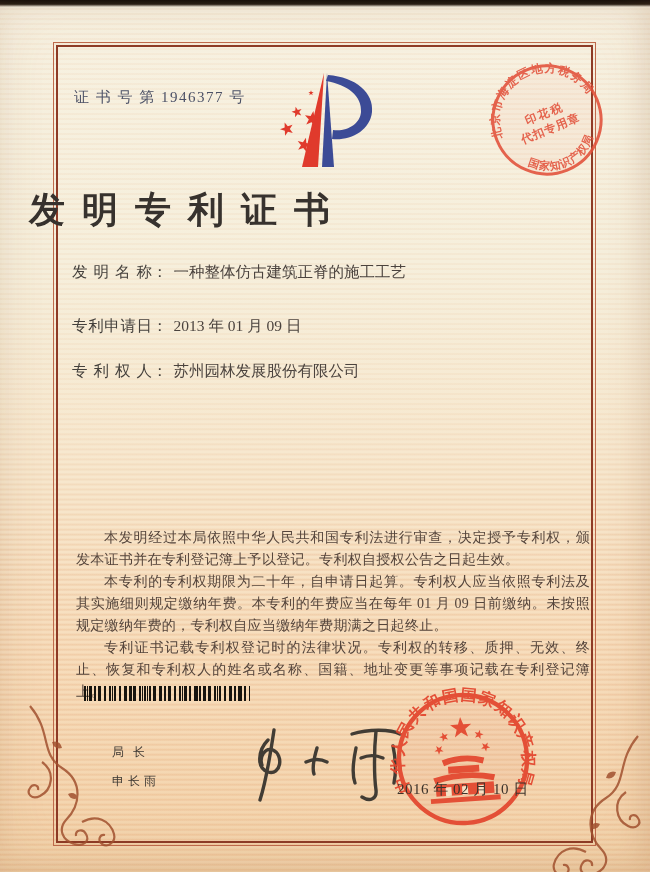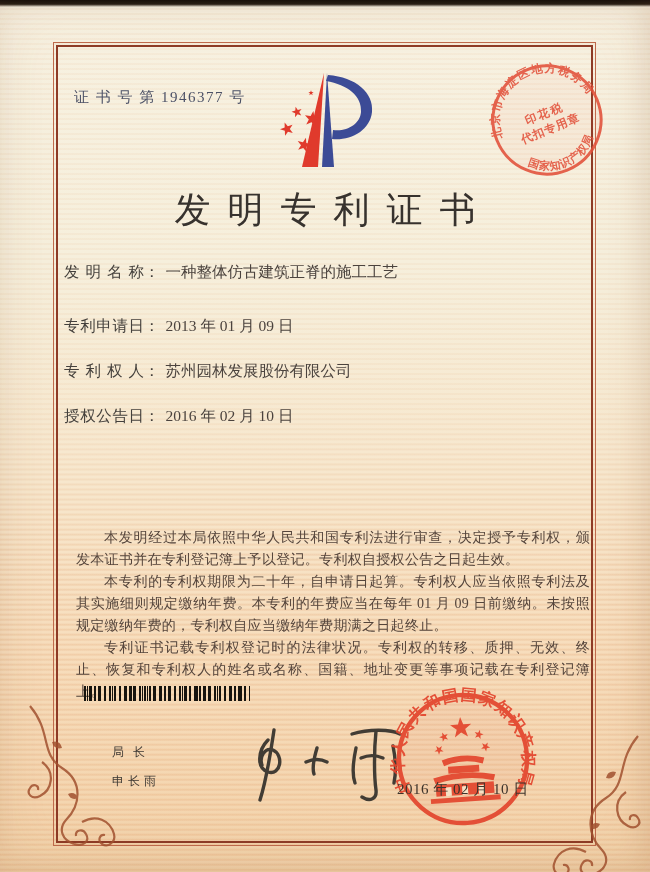--- a/index.html
+++ b/index.html
@@ -12,23 +12,23 @@
   .stripes-strong{position:absolute;left:0;right:0;top:46%;bottom:0;pointer-events:none;
     background:repeating-linear-gradient(180deg, rgba(214,120,60,0) 0 3px, rgba(214,120,60,0.18) 4px, rgba(214,120,60,0) 5px);
     -webkit-mask-image:linear-gradient(180deg,transparent,black 35%);mask-image:linear-gradient(180deg,transparent,black 35%);}
   .scan-edge{position:absolute;top:0;left:0;width:650px;height:7px;
     background:linear-gradient(180deg,#0f0b08 0%,#241b13 60%,rgba(36,27,19,0) 100%);}
   .frame{position:absolute;left:56px;top:45px;width:533px;height:794px;
     border:2px solid #8e3b26;outline:1px solid #bf6a4c;outline-offset:2px;}
   .cert-no{position:absolute;left:74px;top:88px;font-size:15px;color:#4c5166;letter-spacing:1.5px;}
   .logo{position:absolute;left:262px;top:66px;width:130px;height:110px;}
   .tax-seal{position:absolute;left:477px;top:50px;width:140px;height:140px;transform:rotate(-22deg);opacity:.88;}
-  .title{position:absolute;left:0;right:0;top:186px;text-align:center;font-size:36px;font-weight:400;
+  .title{position:absolute;left:12px;right:0;top:186px;font-size:36px;font-weight:700;
     color:#37322e;letter-spacing:17px;text-indent:17px;}
-  .fields{position:absolute;left:64px;top:262px;right:58px;}
+  .fields{position:absolute;left:72px;top:262px;right:58px;}
   .frow{margin-bottom:24px;font-size:15.5px;color:#46413d;white-space:nowrap;}
   .frow.first{margin-bottom:33px;}
   .flabel{display:inline-block;width:80px;text-align:justify;text-align-last:justify;color:#44403c;}
   .fcolon{display:inline-block;margin-right:6px;color:#44403c;}
   .fvalue{color:#4b433e;}
   .paras{position:absolute;left:76px;right:60px;top:527px;}
   .paras p{margin:0;font-size:14px;line-height:22px;color:#54443b;text-align:justify;text-indent:2em;letter-spacing:.3px;}
   .barcode{position:absolute;left:84px;top:686px;width:166px;height:15px;
     background-image:
       repeating-linear-gradient(90deg,#17140f 0 2px,transparent 2px 5px),
@@ -94,23 +94,20 @@
 
   <div class="fields">
     <div class="frow first">
       <span class="flabel">发 明 名 称</span><span class="fcolon">：</span><span class="fvalue">一种整体仿古建筑正脊的施工工艺</span>
     </div>
     <div class="frow">
       <span class="flabel">专利申请日</span><span class="fcolon">：</span><span class="fvalue">2013 年 01 月 09 日</span>
     </div>
     <div class="frow">
       <span class="flabel">专 利 权 人</span><span class="fcolon">：</span><span class="fvalue">苏州园林发展股份有限公司</span>
-    </div>
-    <div class="frow">
-      <span class="flabel">授权公告日</span><span class="fcolon">：</span><span class="fvalue">2016 年 02 月 10 日</span>
     </div>
   </div>
 
   <div class="paras">
     <p>本发明经过本局依照中华人民共和国专利法进行审查，决定授予专利权，颁发本证书并在专利登记簿上予以登记。专利权自授权公告之日起生效。</p>
     <p>本专利的专利权期限为二十年，自申请日起算。专利权人应当依照专利法及其实施细则规定缴纳年费。本专利的年费应当在每年 01 月 09 日前缴纳。未按照规定缴纳年费的，专利权自应当缴纳年费期满之日起终止。</p>
     <p>专利证书记载专利权登记时的法律状况。专利权的转移、质押、无效、终止、恢复和专利权人的姓名或名称、国籍、地址变更等事项记载在专利登记簿上。</p>
   </div>
 
   <div class="barcode"></div>

